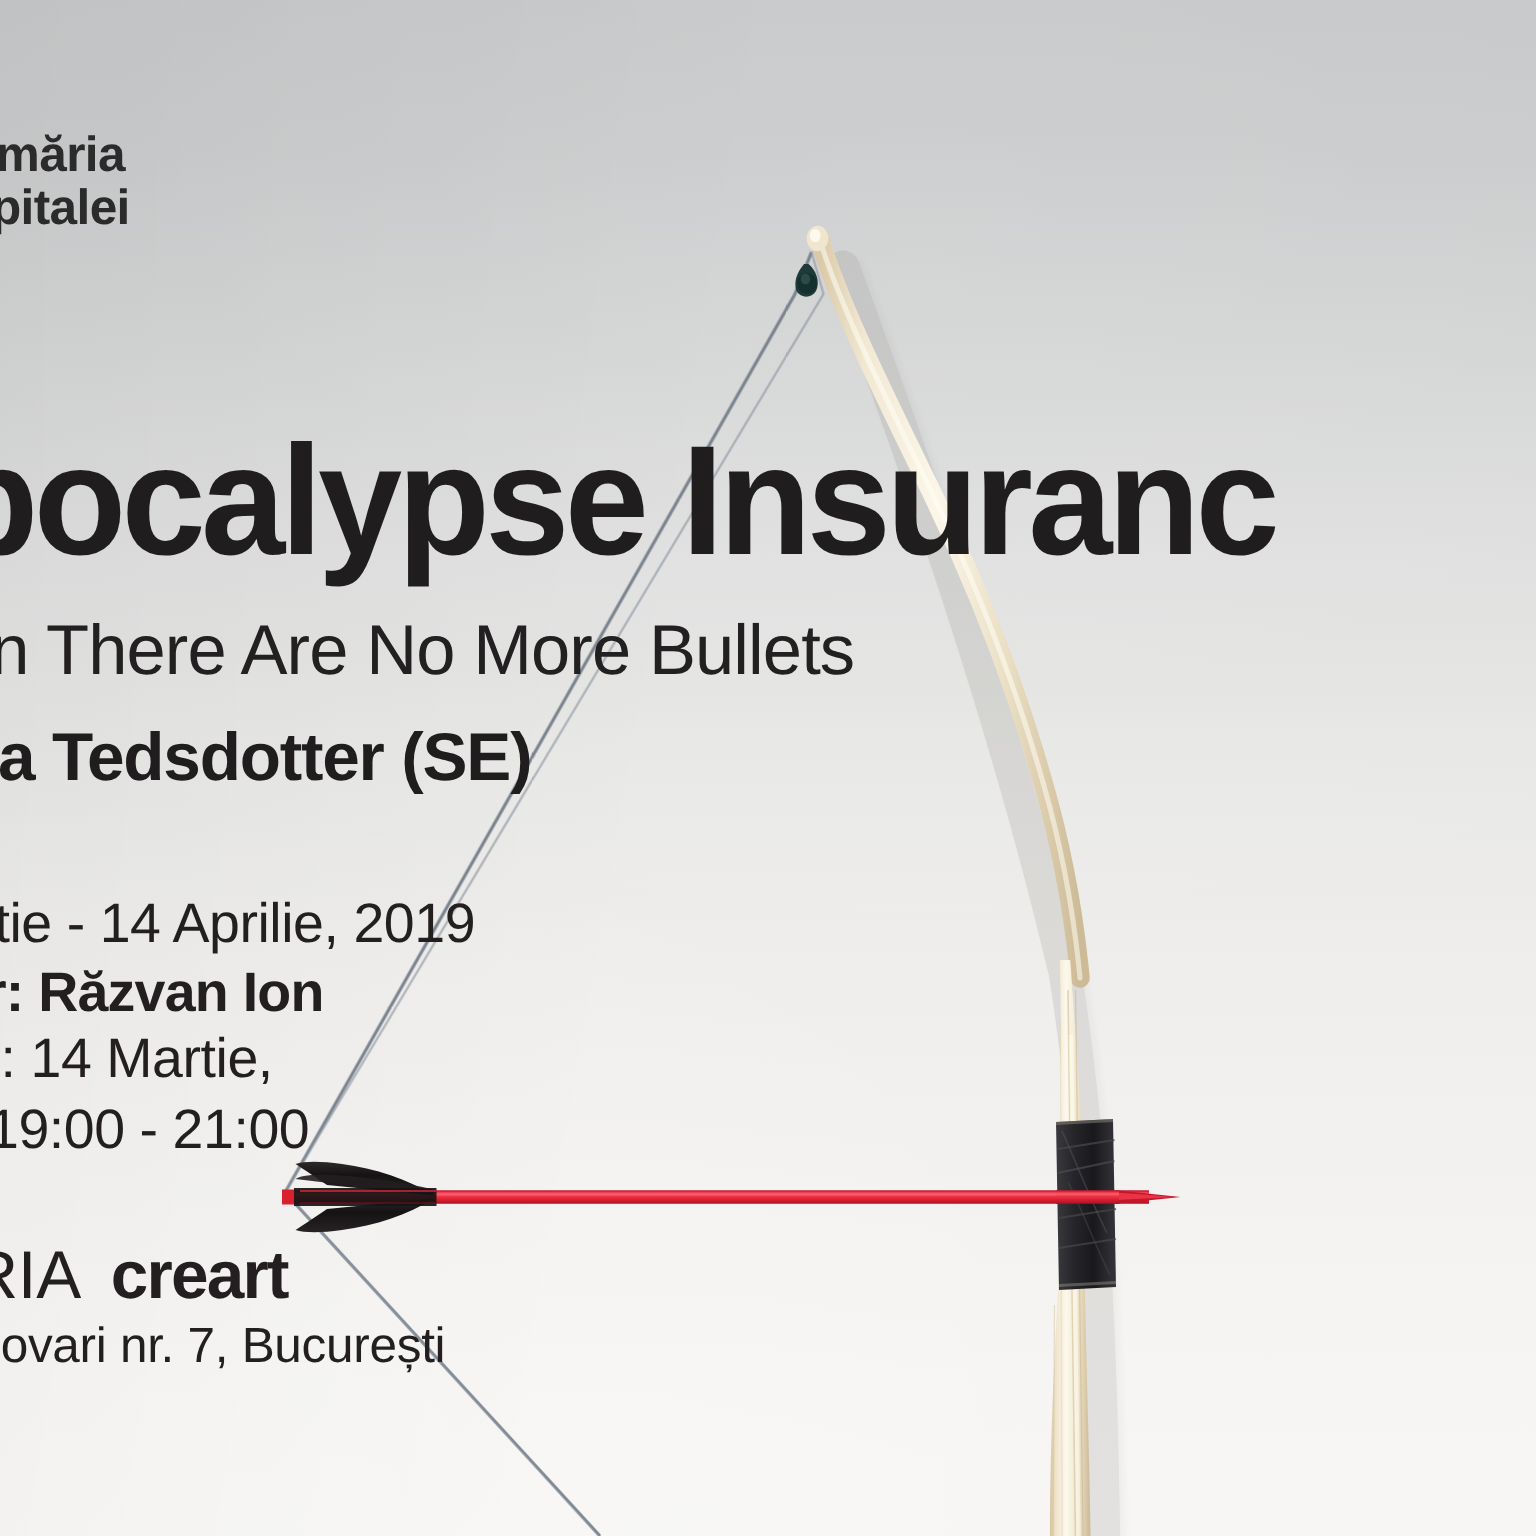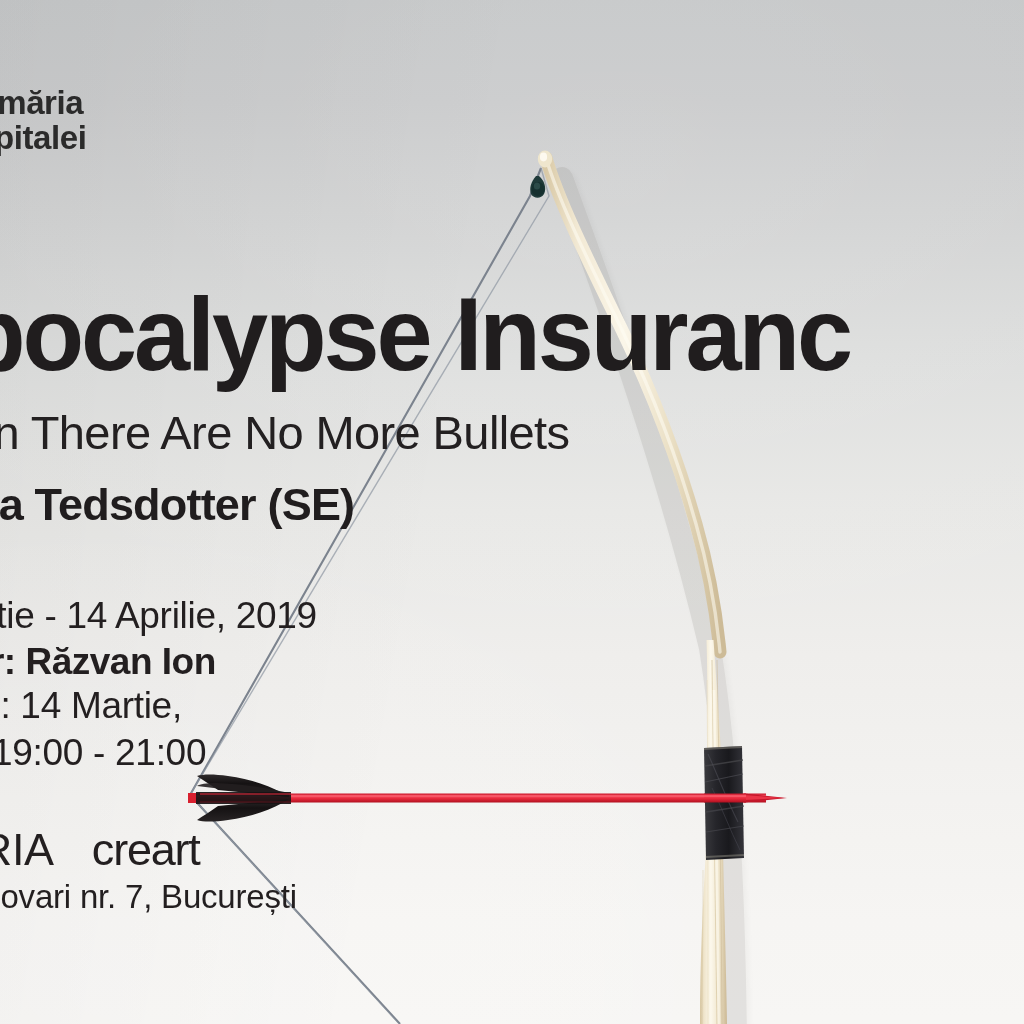--- a/index.html
+++ b/index.html
@@ -124,21 +124,21 @@
     letter-spacing: -0.3px;
   }
 
   #venue {
     left: -50px;
     top: 827px;
     font-size: 45px;
     letter-spacing: -0.3px;
   }
   #venue .gal { font-weight: 400; }
-  #venue .brand { font-weight: 400; margin-left: 38px; letter-spacing: -1.2px; }
+  #venue .brand { font-weight: 700; margin-left: 20px; letter-spacing: -1.2px; }
 
   #address {
     left: -54px;
     top: 880px;
     font-size: 33px;
     font-weight: 400;
     letter-spacing: -0.2px;
   }
 </style>
 </head>

